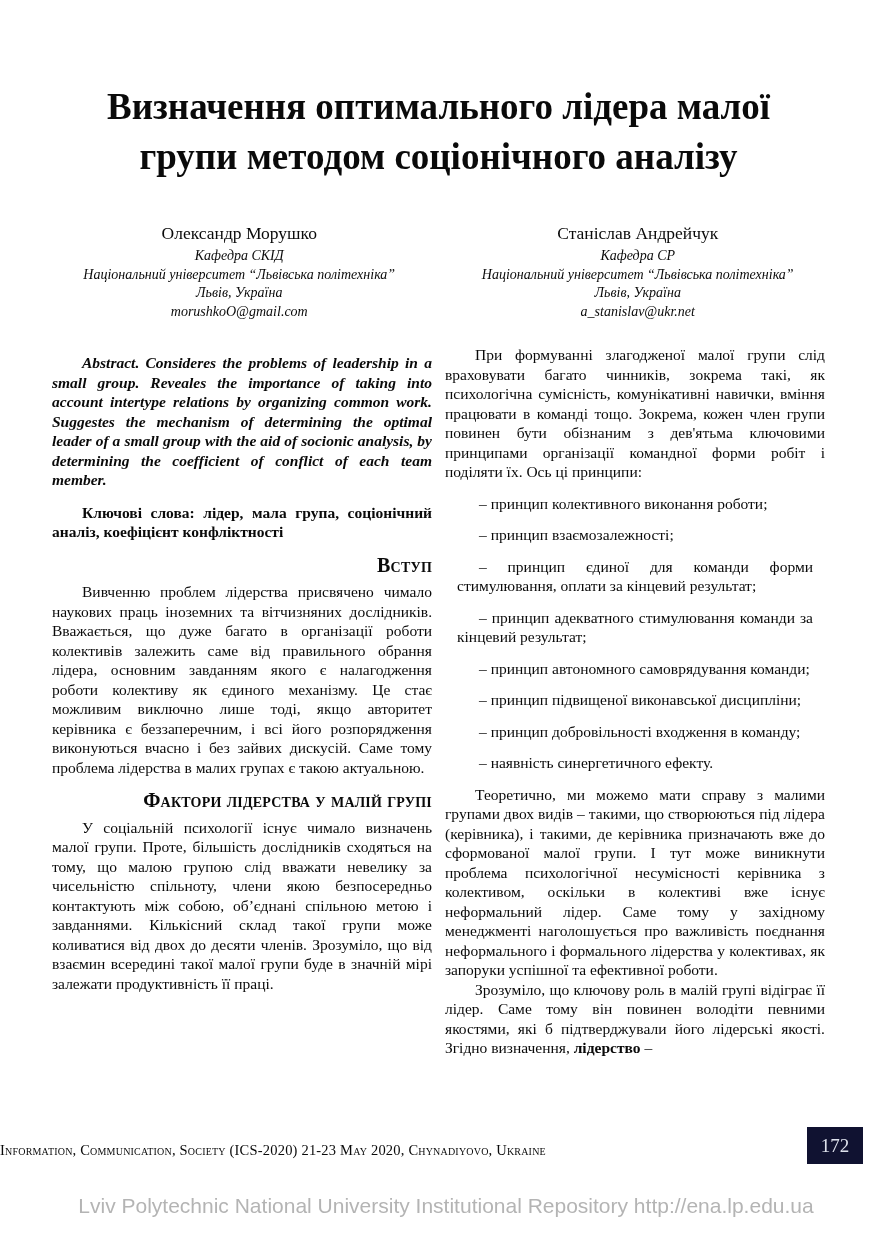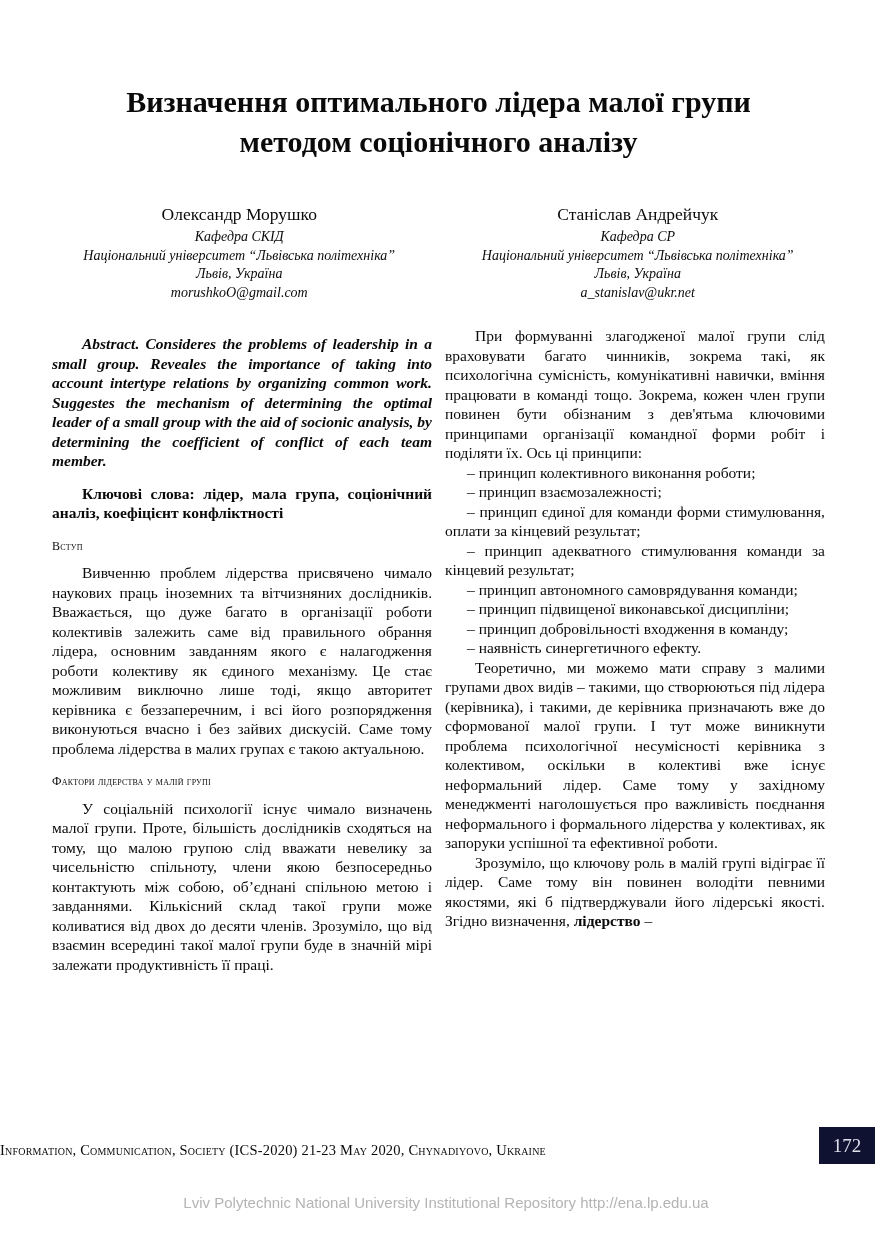--- a/index.html
+++ b/index.html
@@ -11,21 +11,21 @@
     background: #ffffff;
     font-family: "Liberation Serif", serif;
     color: #0a0a0a;
     overflow: hidden;
   }
   .paper-title {
     padding-top: 82px;
     margin: 0 auto;
     max-width: 700px;
     text-align: center;
-    font-size: 30px;
+    font-size: 37px;
     font-weight: bold;
     line-height: 1.34;
   }
   .authors-row {
     display: flex;
     margin-top: 42px;
     padding: 0 40px;
   }
   .author-block { flex: 1; text-align: center; }
   .author-name { font-size: 17.5px; margin-bottom: 3px; }
@@ -51,57 +51,57 @@
     font-style: italic;
   }
   .keywords-par {
     margin: 12px 0 6px 0;
     text-indent: 30px;
     font-weight: bold;
   }
   .section-heading {
     margin: 14px 0 7px 0;
     text-indent: 0;
-    text-align: left;
-    font-weight: normal;
-    font-size: 12px;
+    text-align: right;
+    font-weight: bold;
+    font-size: 20px;
     font-variant: small-caps;
     letter-spacing: 0.2px;
   }
-  .principle { margin: 0; text-indent: 22px; }
+  .principle { margin: 12px; text-indent: 22px; }
   .bold-inline { font-weight: bold; }
   .conference-footer {
     position: absolute;
     left: 0;
     right: 0;
     top: 1142px;
     text-align: left;
     font-size: 14.5px;
     font-variant: small-caps;
     letter-spacing: 0.2px;
   }
   .pagenum-box {
     position: absolute;
-    right: 2px;
+    right: 14px;
     top: 1127px;
     width: 56px;
     height: 37px;
     display: flex;
     align-items: center;
     justify-content: center;
     font-size: 19px;
   }
   .repository-footer {
     position: absolute;
     left: 15px;
     right: 0;
     top: 1194px;
     text-align: center;
     font-family: "Liberation Sans", sans-serif;
-    font-size: 15px;
+    font-size: 21px;
   }
 </style>
 </head>
 <body>
 
 <div class="page">
 
   <h1 class="paper-title">Визначення оптимального лідера малої групи методом соціонічного аналізу</h1>
 
   <div class="authors-row">

